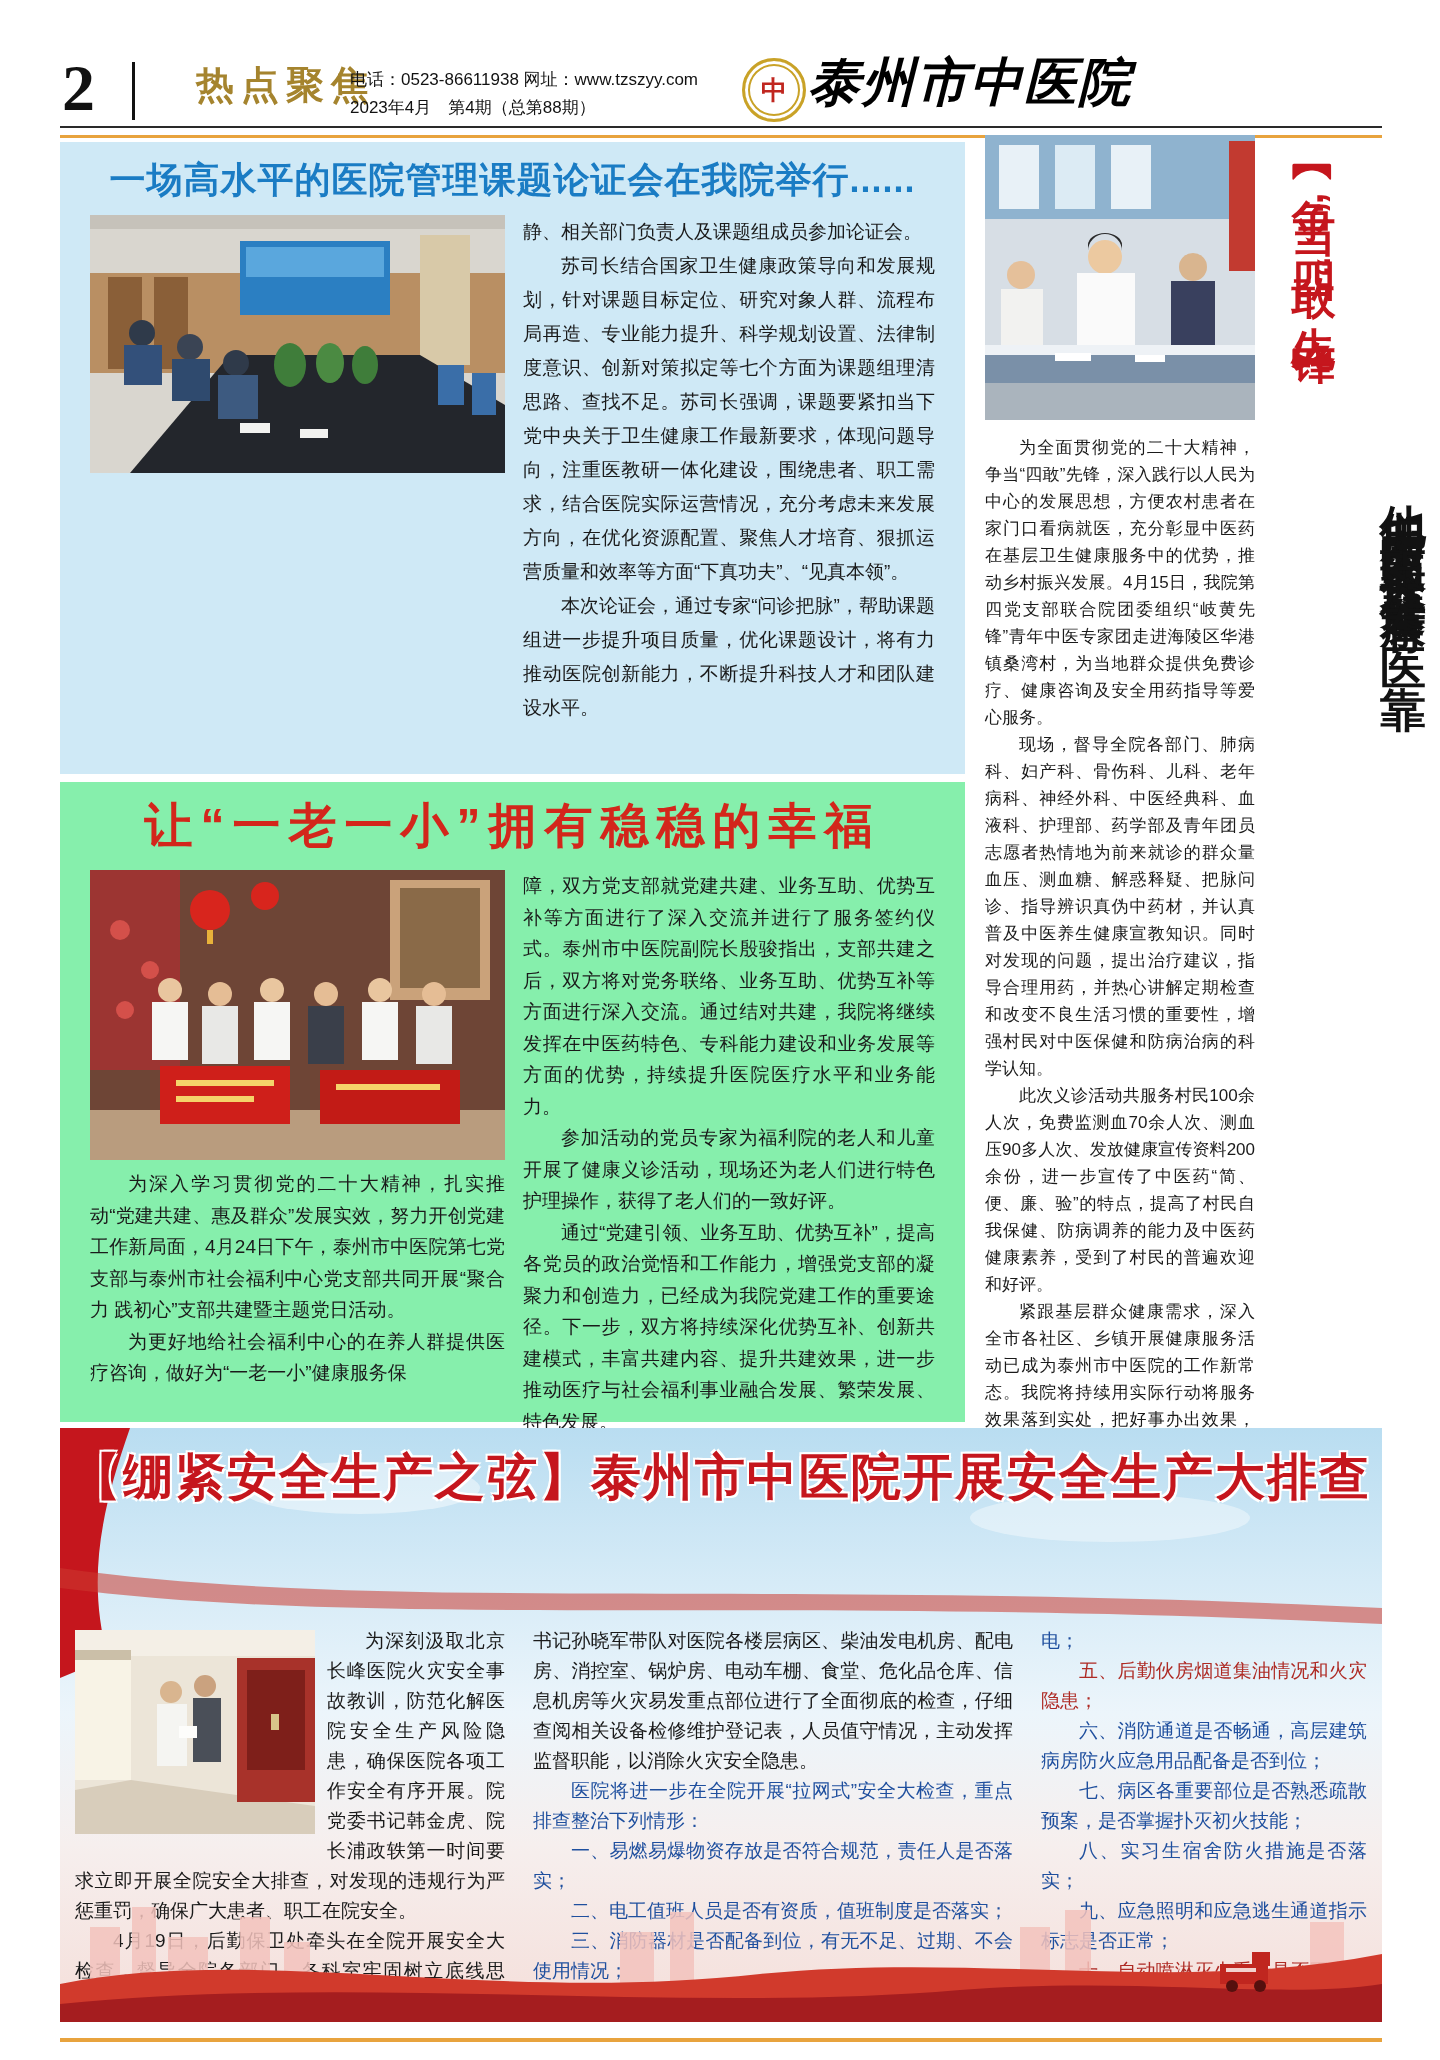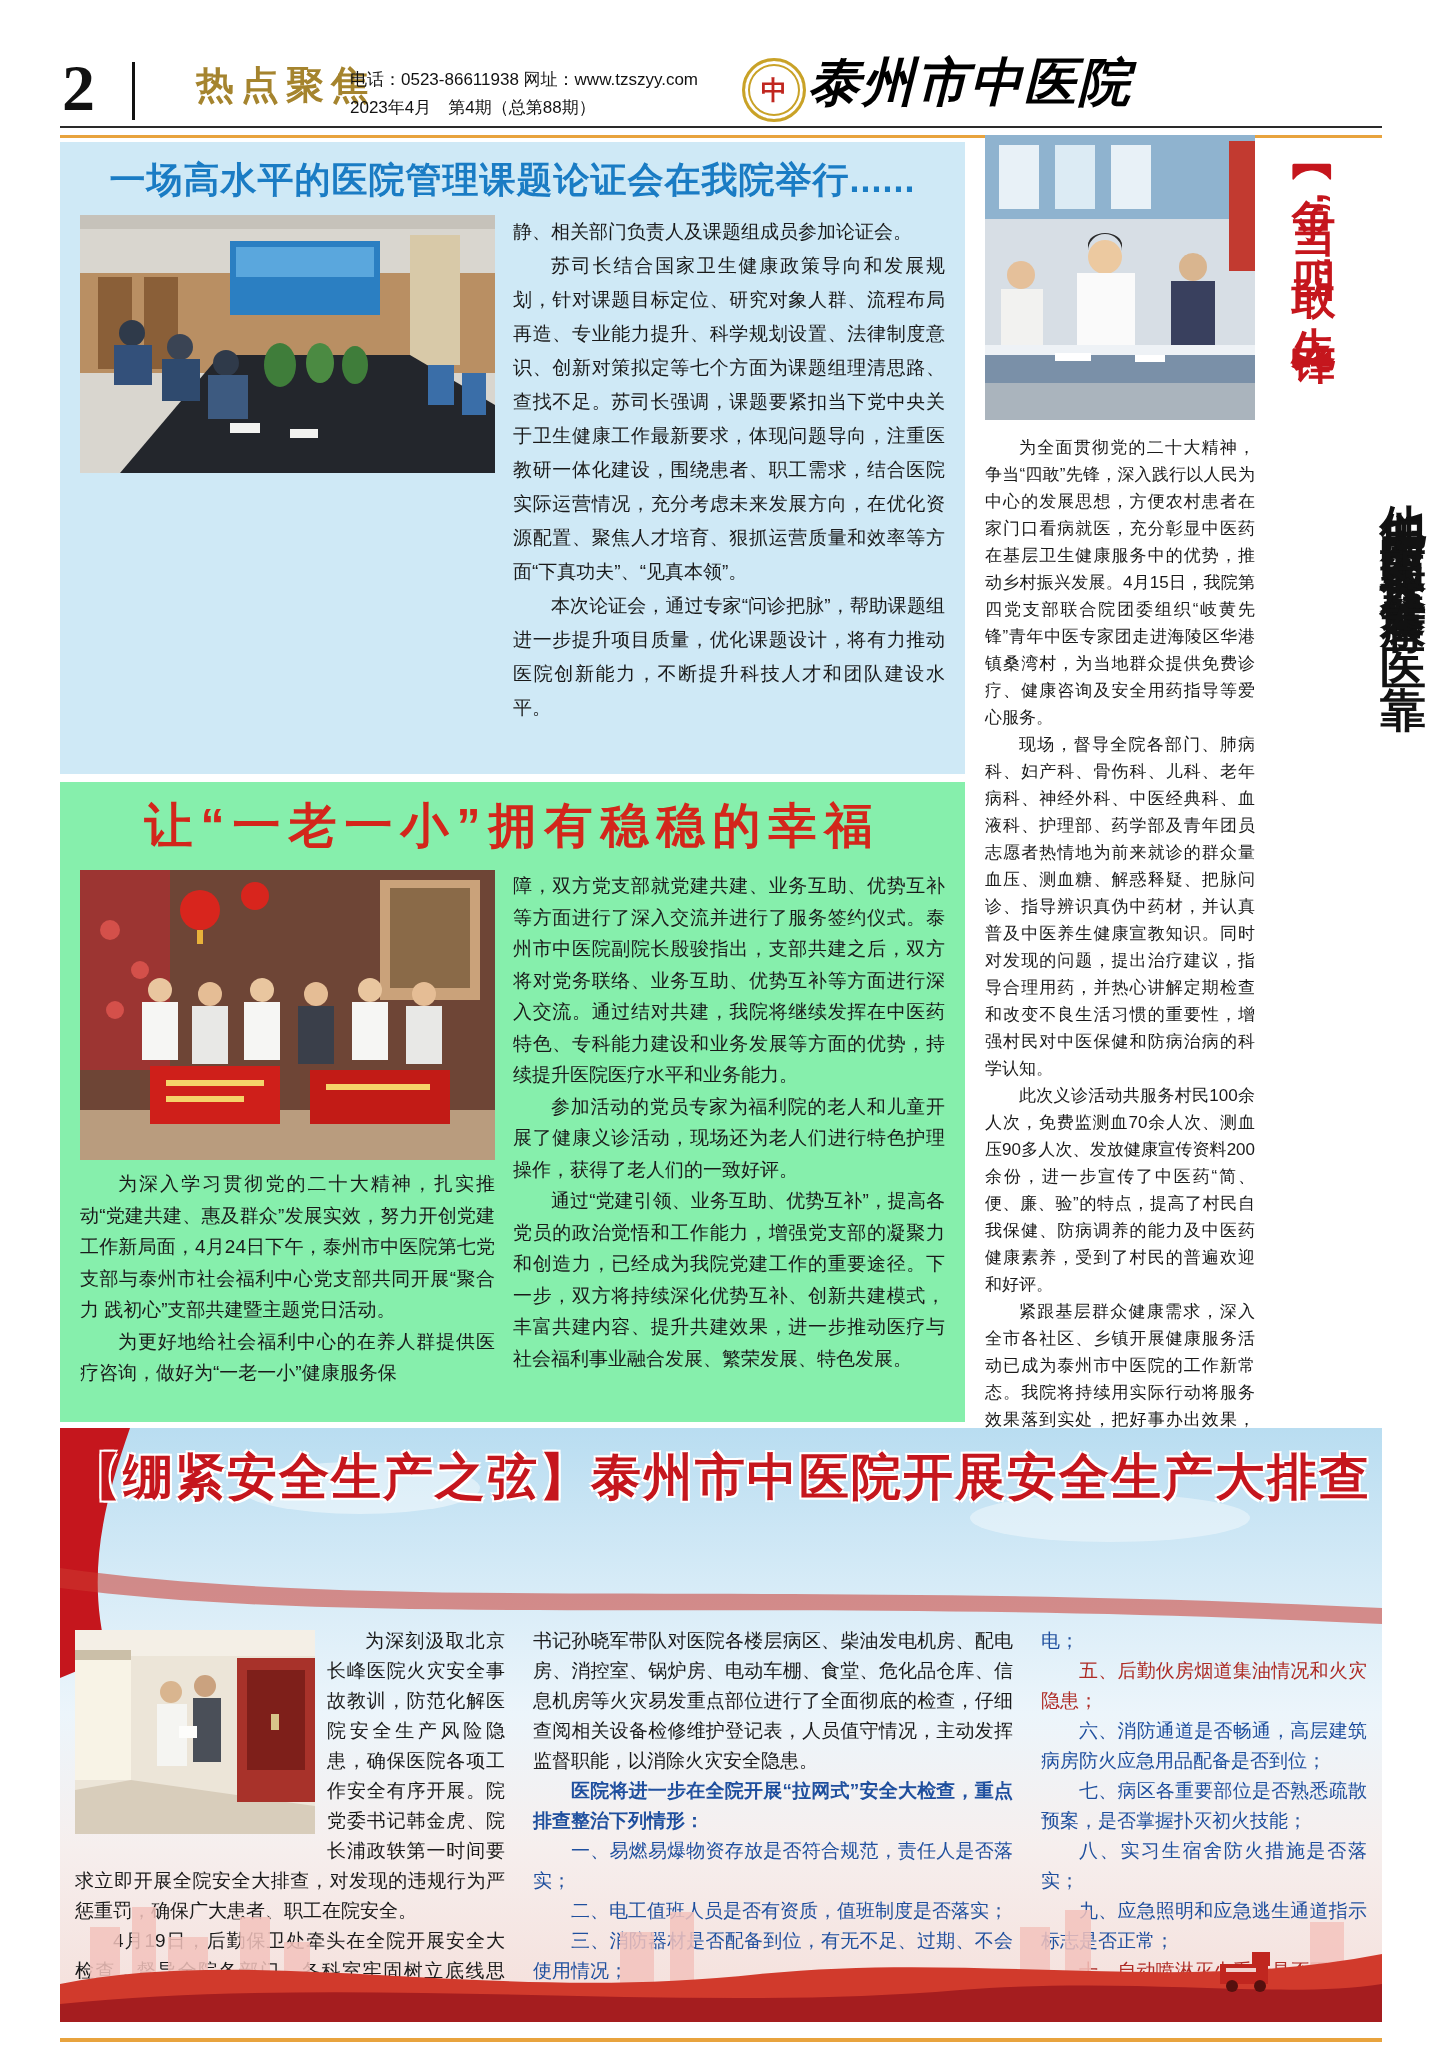--- a/index.html
+++ b/index.html
@@ -15,21 +15,21 @@
   .seal{left:742px;top:58px;width:58px;height:58px;border-radius:50%;
         border:3px solid #c9a227;box-shadow:inset 0 0 0 3px #fff, inset 0 0 0 5px #c9a227;
         display:flex;align-items:center;justify-content:center;background:#fff;}
   .seal span{color:#c0261f;font-size:26px;font-weight:bold;}
   .masthead{left:808px;top:48px;font-size:52px;font-weight:bold;color:#000000;
             font-family:"Liberation Serif",serif;font-style:italic;letter-spacing:2px;}
   .head-rule{left:60px;top:126px;width:1322px;height:7px;
              border-top:2px solid #2a2a2a;border-bottom:3px solid #e8a33d;}
 
   
-  .box{left:60px;width:905px;box-sizing:border-box;padding:10px 20px;}
+  .box{left:60px;width:905px;box-sizing:border-box;padding:10px 30px;}
   .box-blue{top:142px;height:632px;background:#cfe9f6;}
   .box-yellow{top:782px;height:640px;background:#86efac;}
   .box-title-blue{text-align:center;font-size:36px;font-weight:900;color:#1a7cc4;
                   letter-spacing:1px;margin:4px 0 10px 0;}
   .box-title-red{text-align:center;font-size:48px;font-weight:900;color:#d3261b;
                  letter-spacing:8px;margin:2px 0 12px 0;}
   .cols{display:flex;gap:18px;}
   .col-l{width:415px;}
   .col-r{width:440px;}
   .box-blue .p{font-size:19px;line-height:34px;text-align:justify;margin:0;}
@@ -58,21 +58,21 @@
                 text-shadow:2px 2px 0 #ffffff,-2px -2px 0 #ffffff,2px -2px 0 #ffffff,-2px 2px 0 #ffffff;}
   .banner-cols{position:absolute;left:15px;top:198px;width:1292px;display:flex;gap:28px;}
   .b-col1{width:430px;}
   .b-col2{width:480px;}
   .b-col3{width:326px;}
   .banner .p{font-size:19px;line-height:30px;text-align:justify;margin:0;}
   .photo4{float:left;margin:4px 12px 6px 0;}
   .item{font-size:19px;line-height:30px;text-align:justify;margin:0;}
   [data-color="blue"]{color:#1f4f9e;}
   [data-color="red"]{color:#ae2a24;}
-  .lead-blue{color:#1f4f9e;font-weight:bold;}
+  .lead-blue{color:#1f4f9e;}
 
   .foot-rule{left:60px;top:2038px;width:1322px;height:4px;background:#e8a33d;}
 </style>
 </head>
 <body>
 
 <div class="abs page-num">2</div>
 <div class="abs head-bar"></div>
 <div class="abs section-title">热点聚焦</div>
 <div class="abs contact">

